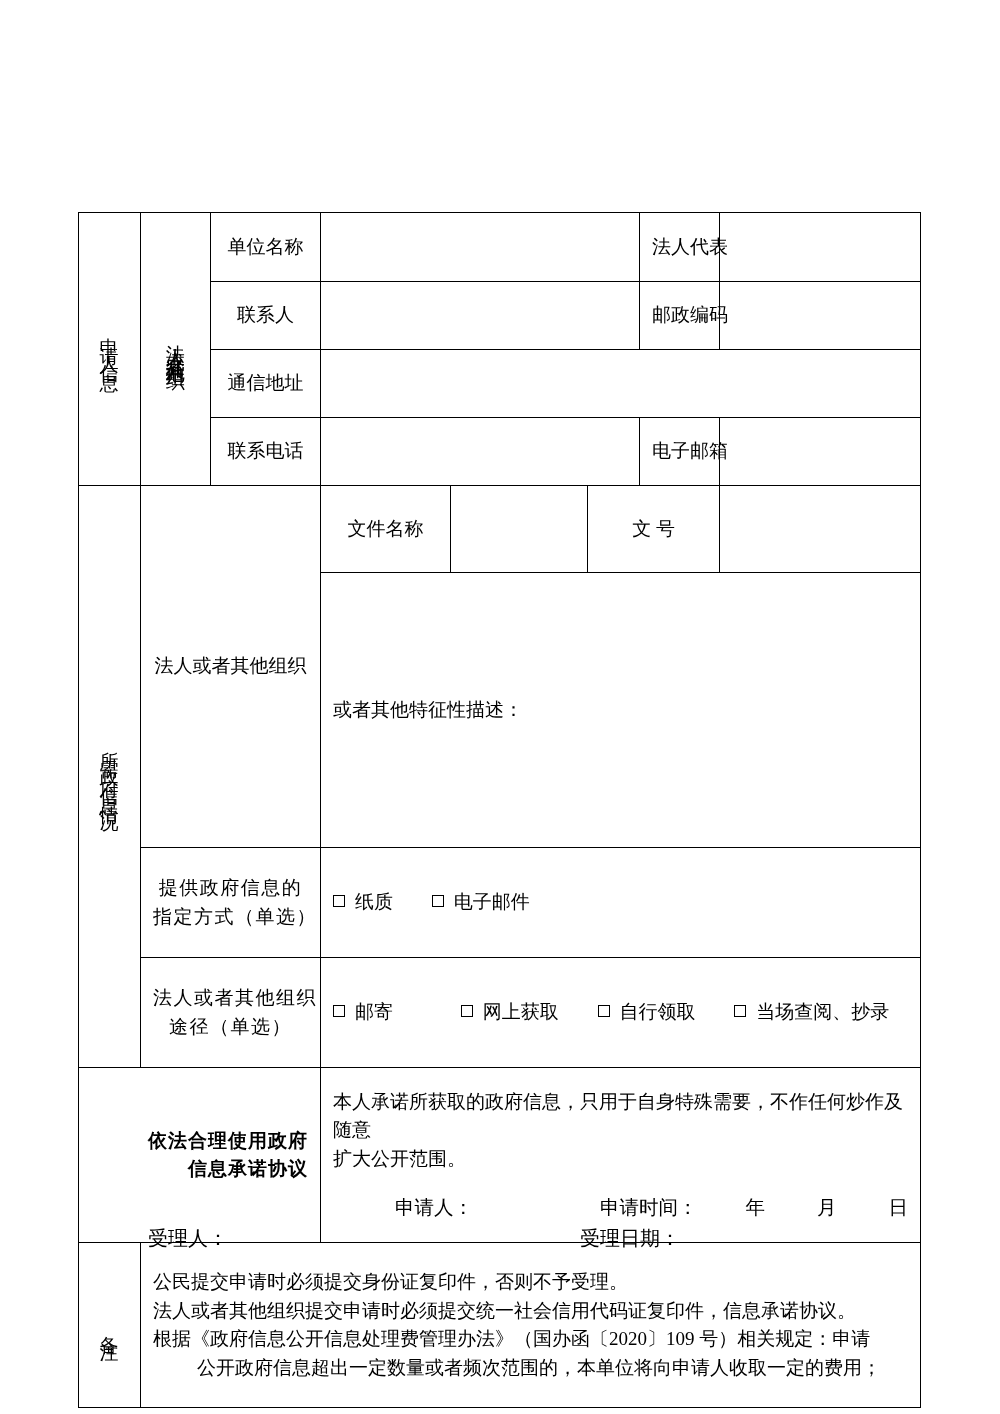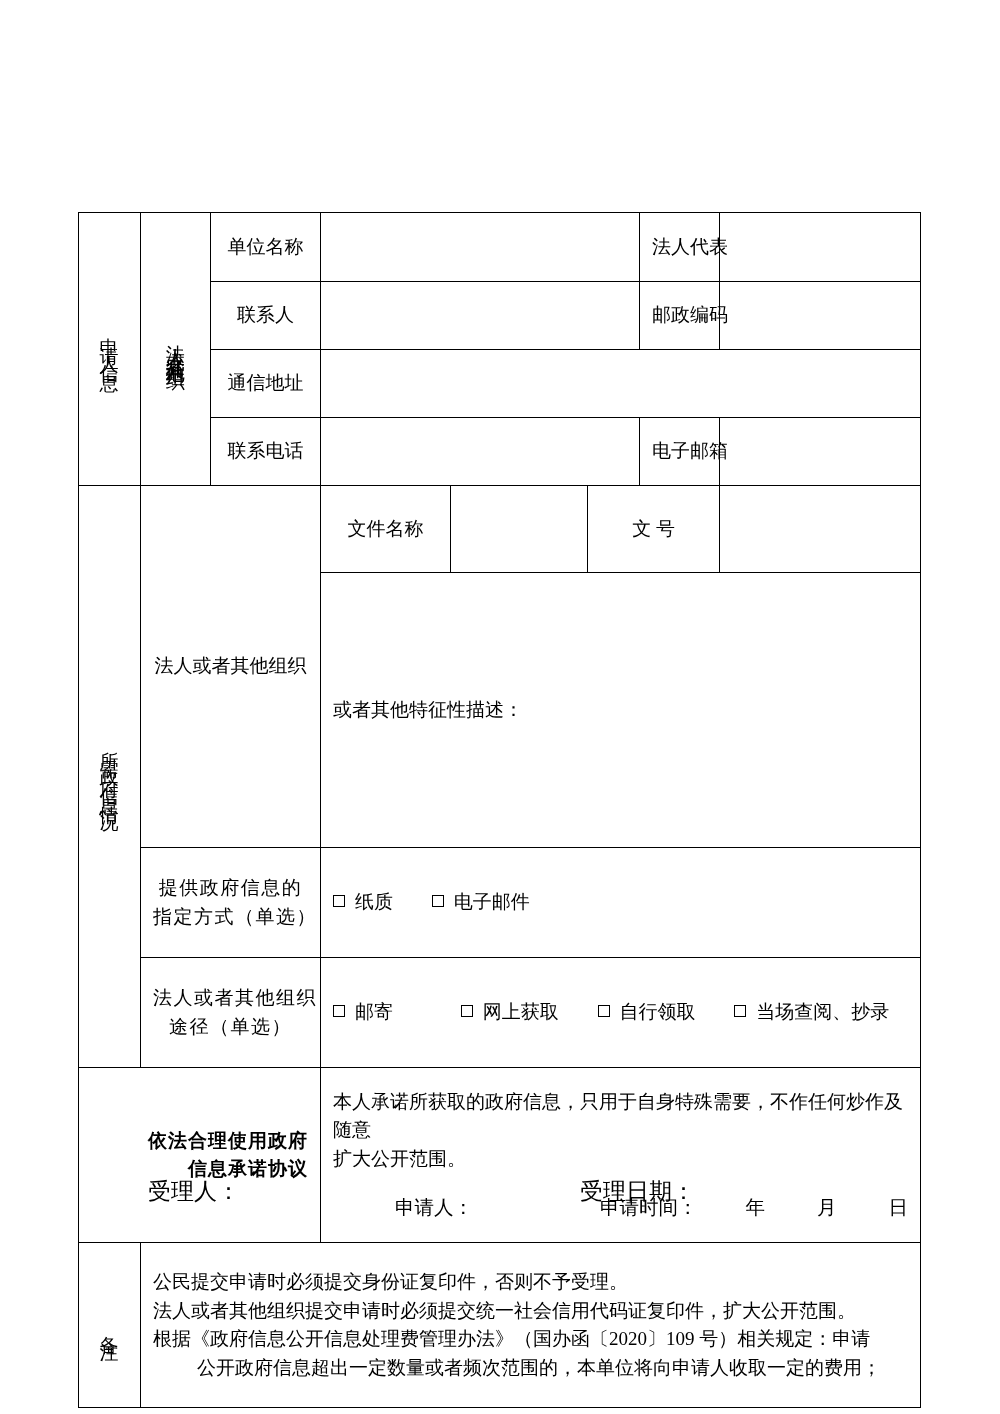--- a/index.html
+++ b/index.html
@@ -174,23 +174,23 @@
     font-size: 19.5px;
     line-height: 33px;
   }
   .notes-body .nline { white-space: nowrap; display: block; }
   .notes-body .nline-indent { padding-left: 44px; }
 
   
   .footer-row {
     position: absolute;
     left: 78px;
-    top: 1176px;
+    top: 1225px;
     width: 842px;
-    font-size: 23px;
+    font-size: 20px;
     display: flex;
   }
   .footer-handler { margin-left: 70px; width: 432px; white-space: nowrap; }
   .footer-date { white-space: nowrap; }
 </style>
 </head>
 <body>
 
 <div class="page">
 
@@ -350,21 +350,21 @@
         </div>
       </td>
     </tr>
 
     <tr>
       <td class="vcell" style="height:140px">
         <span class="vtext-tight">备注</span>
       </td>
       <td class="notes-body" colspan="7">
         <span class="nline">公民提交申请时必须提交身份证复印件，否则不予受理。</span>
-        <span class="nline">法人或者其他组织提交申请时必须提交统一社会信用代码证复印件，扩大公开范围。</span>
+        <span class="nline">法人或者其他组织提交申请时必须提交统一社会信用代码证复印件，信息承诺协议。</span>
         <span class="nline">根据《政府信息公开信息处理费管理办法》（国办函〔2020〕109 号）相关规定：申请</span>
         <span class="nline nline-indent">公开政府信息超出一定数量或者频次范围的，本单位将向申请人收取一定的费用；</span>
       </td>
     </tr>
   </tbody>
     </table>
 
   <div class="footer-row">
     <span class="footer-handler">受理人：</span>
     <span class="footer-date">受理日期：</span>

